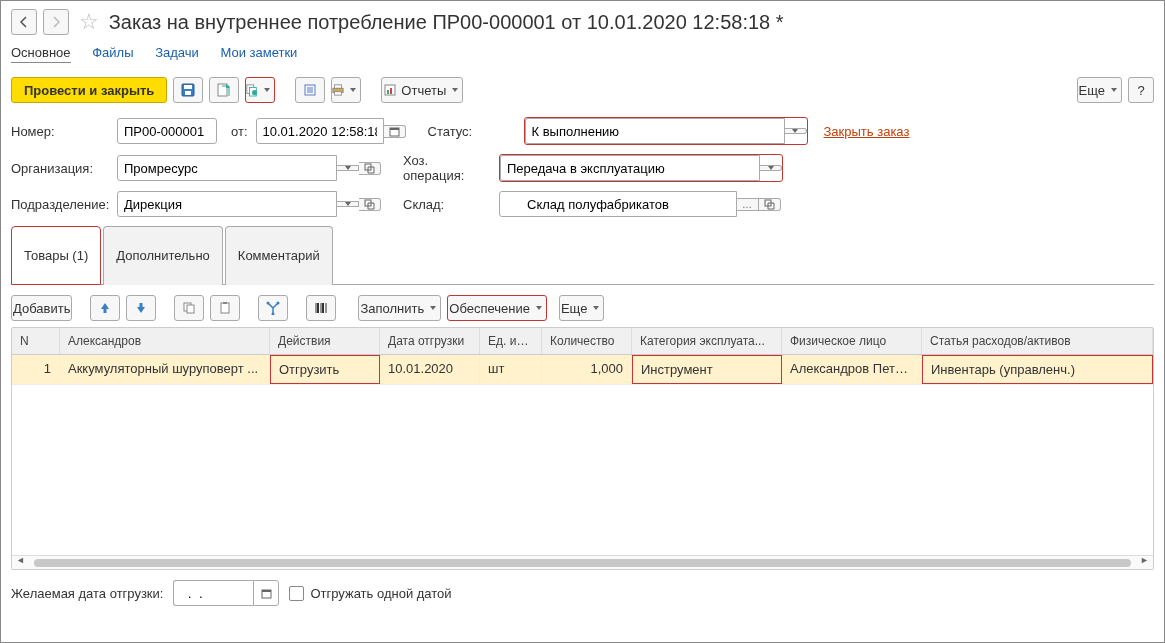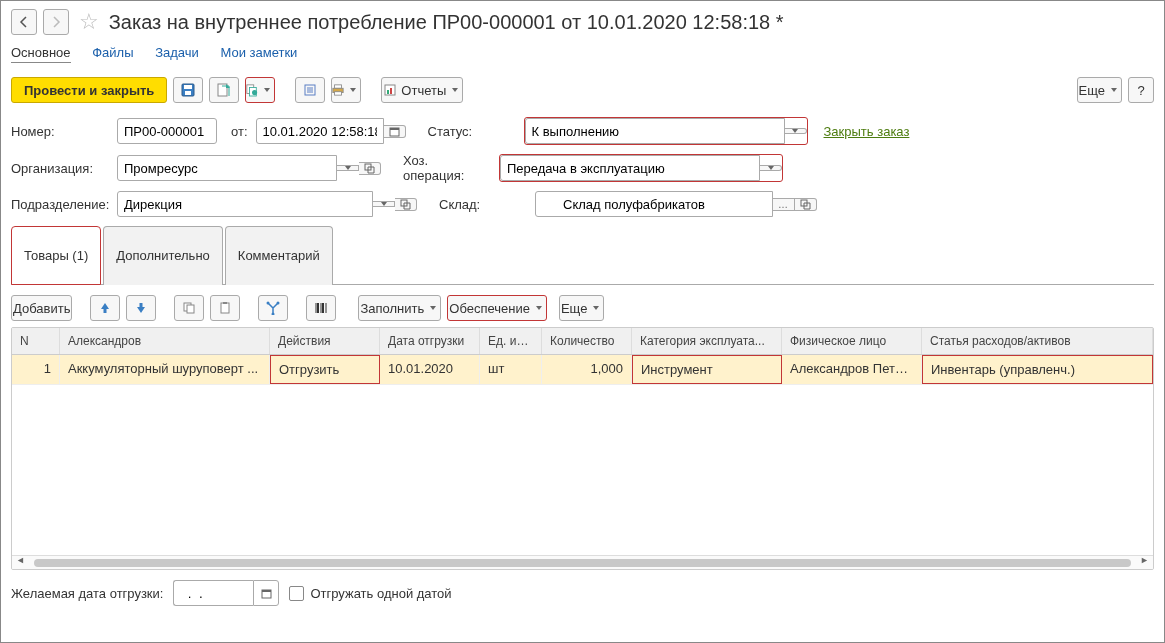--- a/index.html
+++ b/index.html
@@ -30,21 +30,21 @@
   .form-row { display: flex; align-items: center; gap: 8px; margin-bottom: 8px; }
   .form-label { min-width: 0; }
   .field-wrap { display: flex; align-items: center; }
   .field-wrap input, .field-wrap .input-like { height: 26px; border: 1px solid #aaa; border-radius: 3px 0 0 3px; padding: 0 6px; font-family: inherit; font-size: 13px; background: #fff; }
   .field-wrap input.solo { border-radius: 3px; }
   .field-wrap .addon { width: 22px; border: 1px solid #aaa; border-left: none; display: inline-flex; align-items: center; justify-content: center; cursor: pointer; background: #f7f7f7; }
   .field-wrap .addon:last-child { border-radius: 0 3px 3px 0; }
   .field-wrap .addon.single { border-radius: 0 3px 3px 0; }
   .addon .caret-down { width: 0; height: 0; border-left: 3px solid transparent; border-right: 3px solid transparent; border-top: 4px solid #666; }
   .addon svg { width: 11px; height: 11px; }
-  .link-action { color: #4d7c0f; text-decoration: underline; cursor: pointer; margin-left: 8px; }
+  .link-action { color: #c2410c; text-decoration: underline; cursor: pointer; margin-left: 8px; }
   
   .tabs { display: flex; border-bottom: 1px solid #aaa; margin-top: 4px; margin-bottom: 10px; }
   .tab { border: 1px solid #aaa; border-bottom: none; border-radius: 4px 4px 0 0; padding: 21px 12px; margin-right: 2px; background: #f2f2f2; cursor: pointer; position: relative; top: 1px; }
   .tab.active { background: #fff; border-bottom: 1px solid #fff; }
   
   .table-toolbar { display: flex; align-items: center; gap: 6px; margin-bottom: 6px; }
   
   .grid { border: 1px solid #ccc; border-radius: 2px; overflow: hidden; }
   .grid-header { display: flex; background: #f0f0f0; border-bottom: 1px solid #ccc; }
   .grid-header .cell { padding: 6px 8px; border-right: 1px solid #ddd; font-size: 12px; color: #444; overflow: hidden; text-overflow: ellipsis; white-space: nowrap; }
@@ -203,21 +203,21 @@
       <input style="width: 260px;" value="Передача в эксплуатацию">
       <span class="addon single">
           <span class="caret-down"></span>
         </span>
     </div>
   </div>
 
   <div class="form-row">
     <span class="form-label" style="width:98px">Подразделение:</span>
     <div class="field-wrap">
-      <input style="width: 256px;" value="Дирекция">
+      <input style="width: 220px;" value="Дирекция">
       <span class="addon">
           <span class="caret-down"></span>
         </span>
       <span class="addon">
         <svg viewBox="0 0 11 11">
             <rect x="1" y="1" width="6" height="6" fill="none" stroke="#666"></rect>
             <path d="M4 4 L10 4 L10 10 L4 10 Z" fill="none" stroke="#666"></path>
           </svg>
       </span>
     </div>

